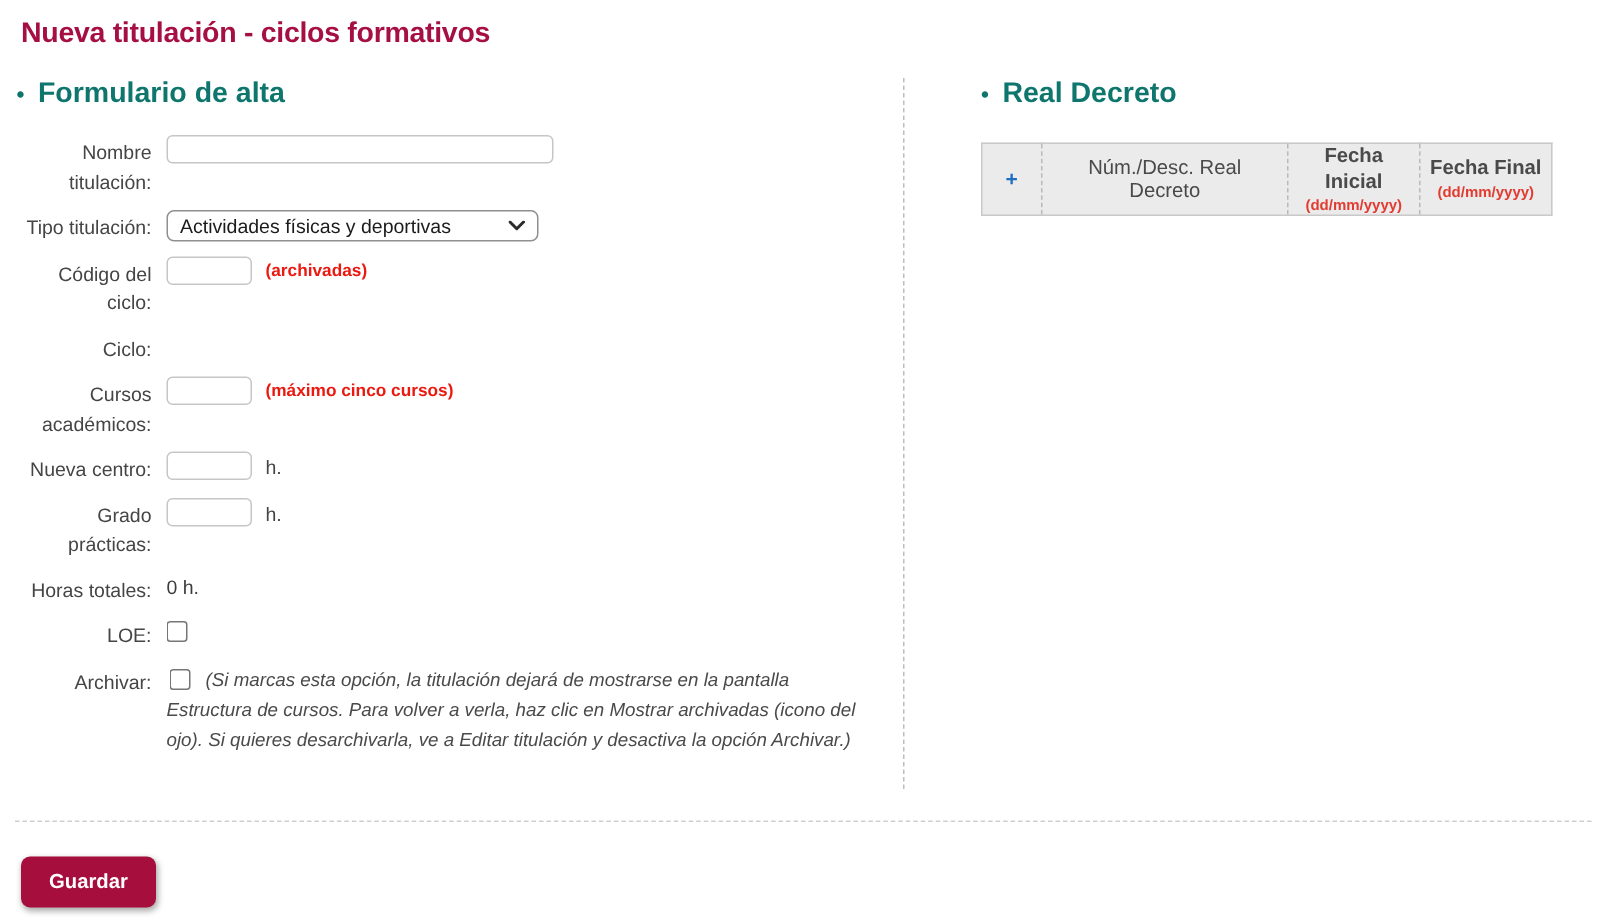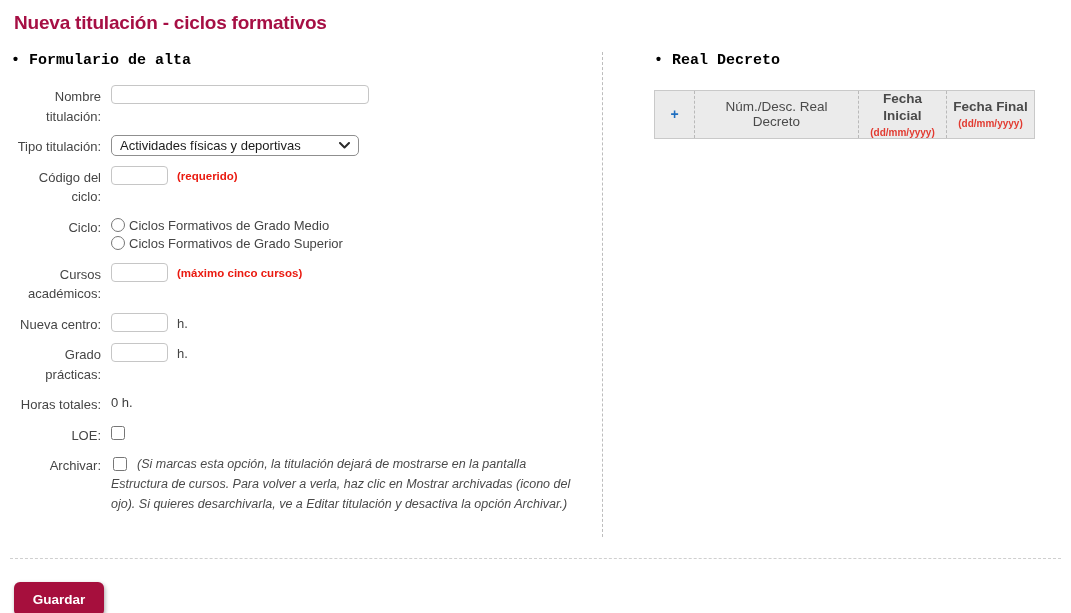--- a/index.html
+++ b/index.html
@@ -23,21 +23,21 @@
   .col-left {
     width: 592px; flex: 0 0 592px;
     border-right: 1px dashed #bdbdbd;
     padding-bottom: 14px; min-height: 440px;
   }
   .col-right { flex: 1; padding-left: 51px; }
 
   
   .section-heading {
     margin: 0 0 14px 0;
-    font-size: 15px; font-weight: bold; color: #000000; font-family: Liberation Mono, monospace;
+    font-size: 19px; font-weight: bold; color: #0f766e;
   }
   .section-heading::before { content: "\2022"; margin-right: 9px; font-size: 15px; }
 
   
   .form { margin-top: 16px; }
   .row { display: flex; margin-bottom: 9px; }
   .lbl {
     width: 90px; flex: 0 0 90px;
     text-align: right; color: #454545; line-height: 1.5; padding-top: 2px;
   }
@@ -130,36 +130,26 @@
                 <polyline points="1,1 5.5,5.5 10,1" fill="none" stroke="#2b2b2b" stroke-width="2" stroke-linecap="round" stroke-linejoin="round"></polyline>
               </svg>
             </div>
           </div>
         </div>
 
         <div class="row">
           <label class="lbl">Código del ciclo:</label>
           <div class="ctrl">
             <input type="text" class="ti w-sm" style="">
-            <span class="hint">(requerido)</span>
+            <span class="hint">(archivadas)</span>
           </div>
         </div>
 
         <div class="row">
           <label class="lbl">Ciclo:</label>
-          <div class="ctrl radio-group">
-            <label class="radio-line">
-              <input type="radio" name="ciclo" style="">
-              <span>Ciclos Formativos de Grado Medio</span>
-            </label>
-            <label class="radio-line">
-              <input type="radio" name="ciclo" style="">
-              <span>Ciclos Formativos de Grado Superior</span>
-            </label>
-          </div>
         </div>
 
         <div class="row">
           <label class="lbl">Cursos académicos:</label>
           <div class="ctrl">
             <input type="text" class="ti w-sm" style="">
             <span class="hint">(máximo cinco cursos)</span>
           </div>
         </div>
 

